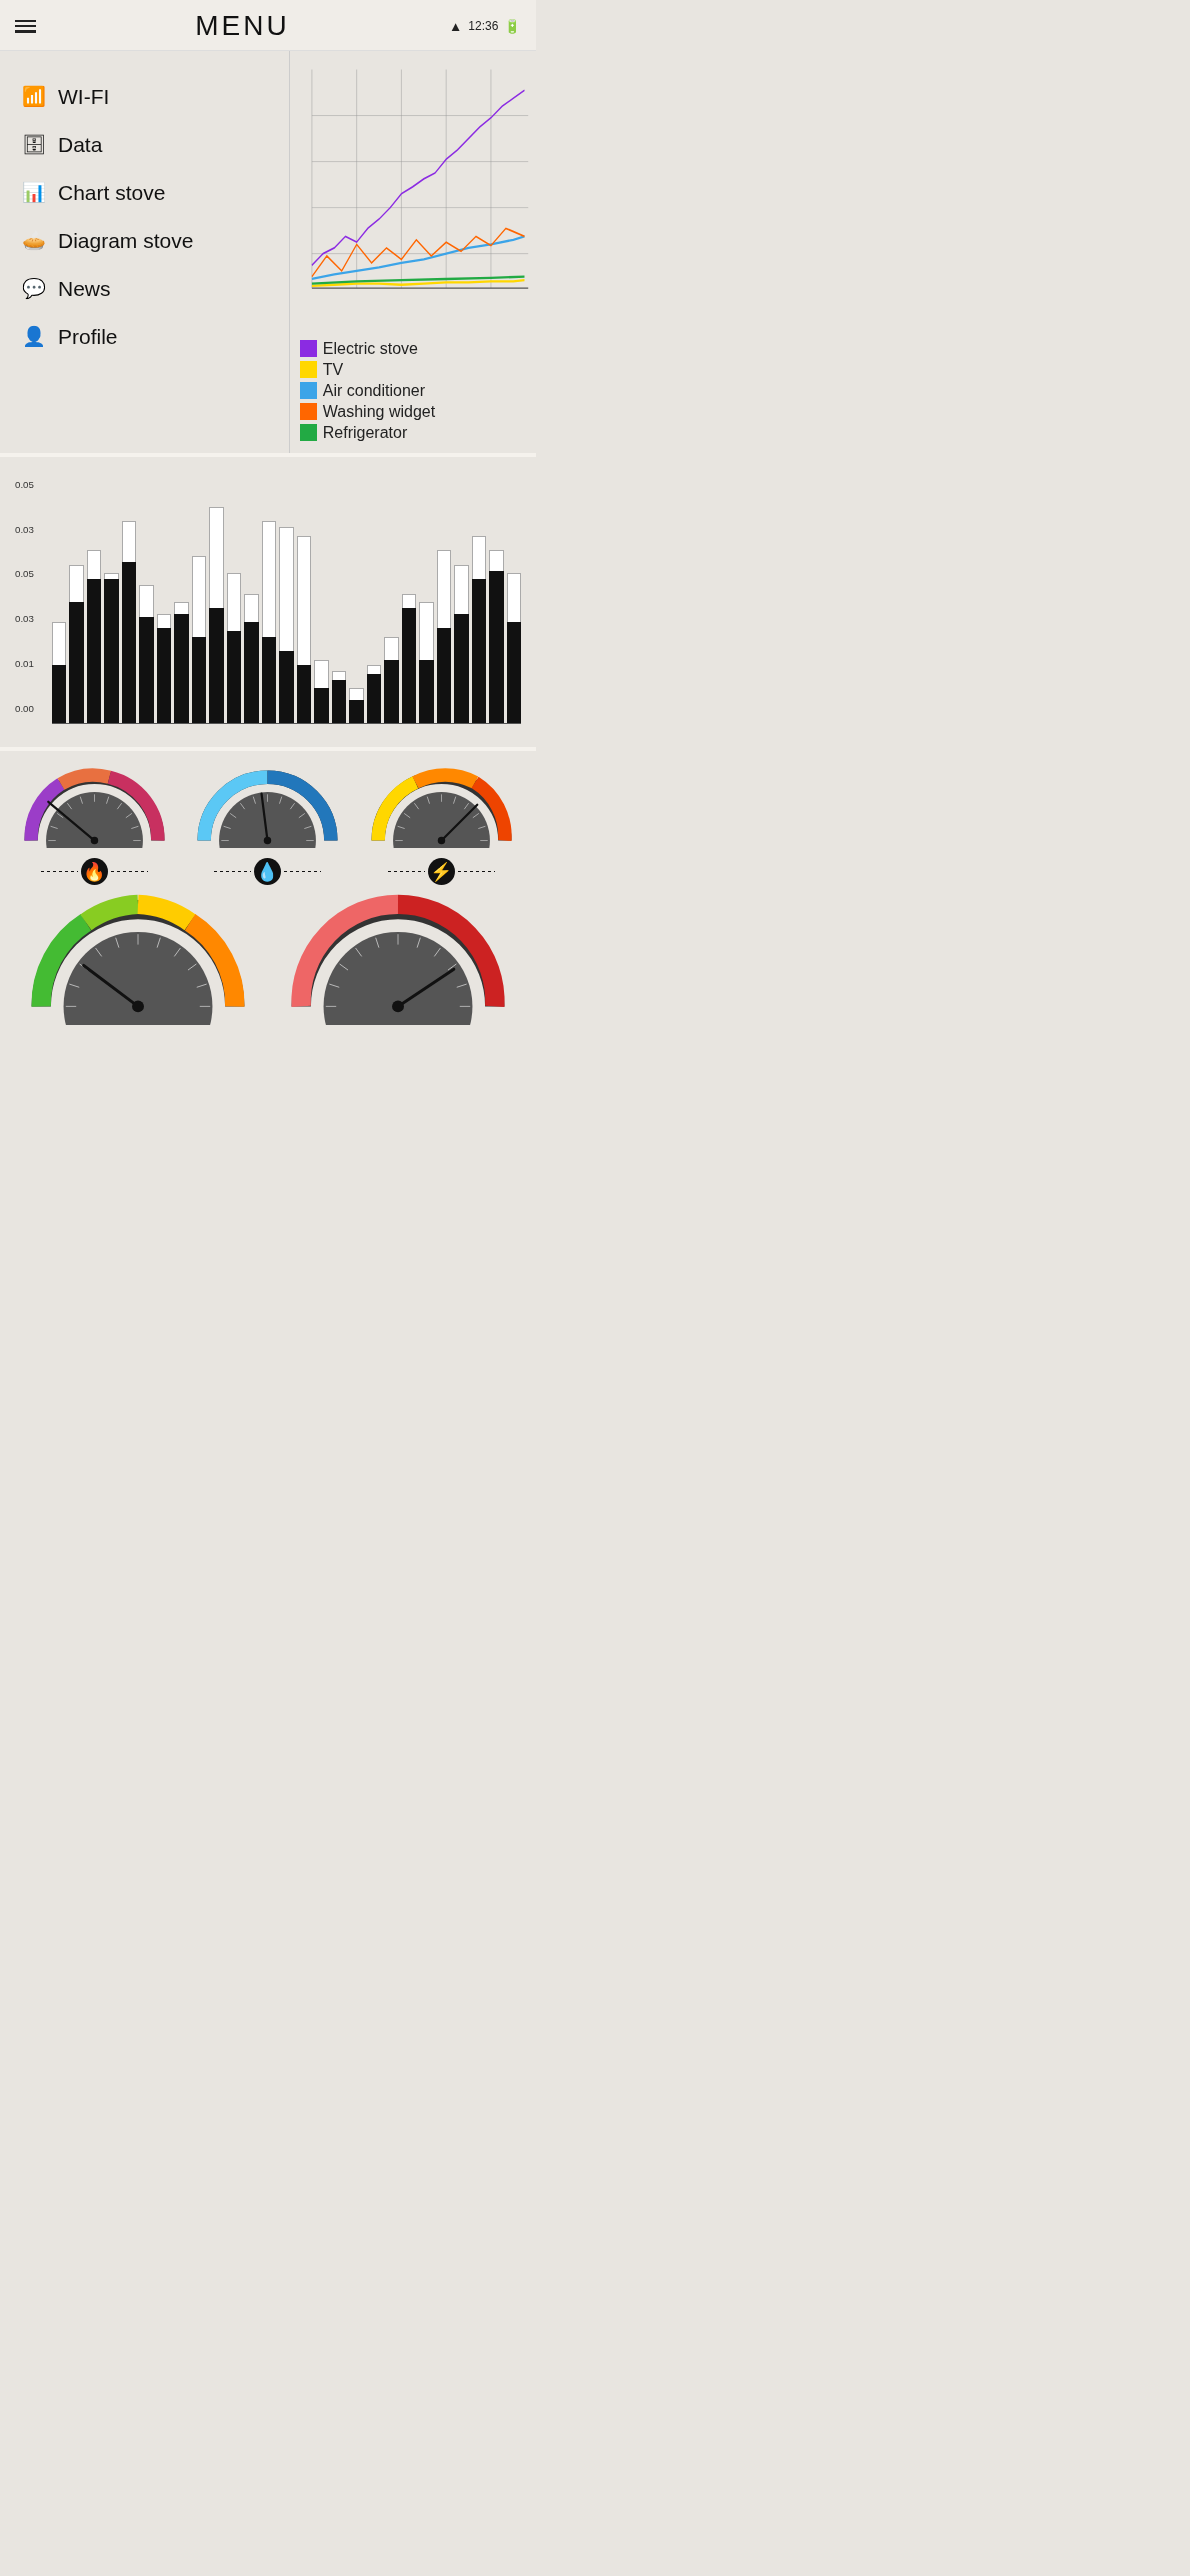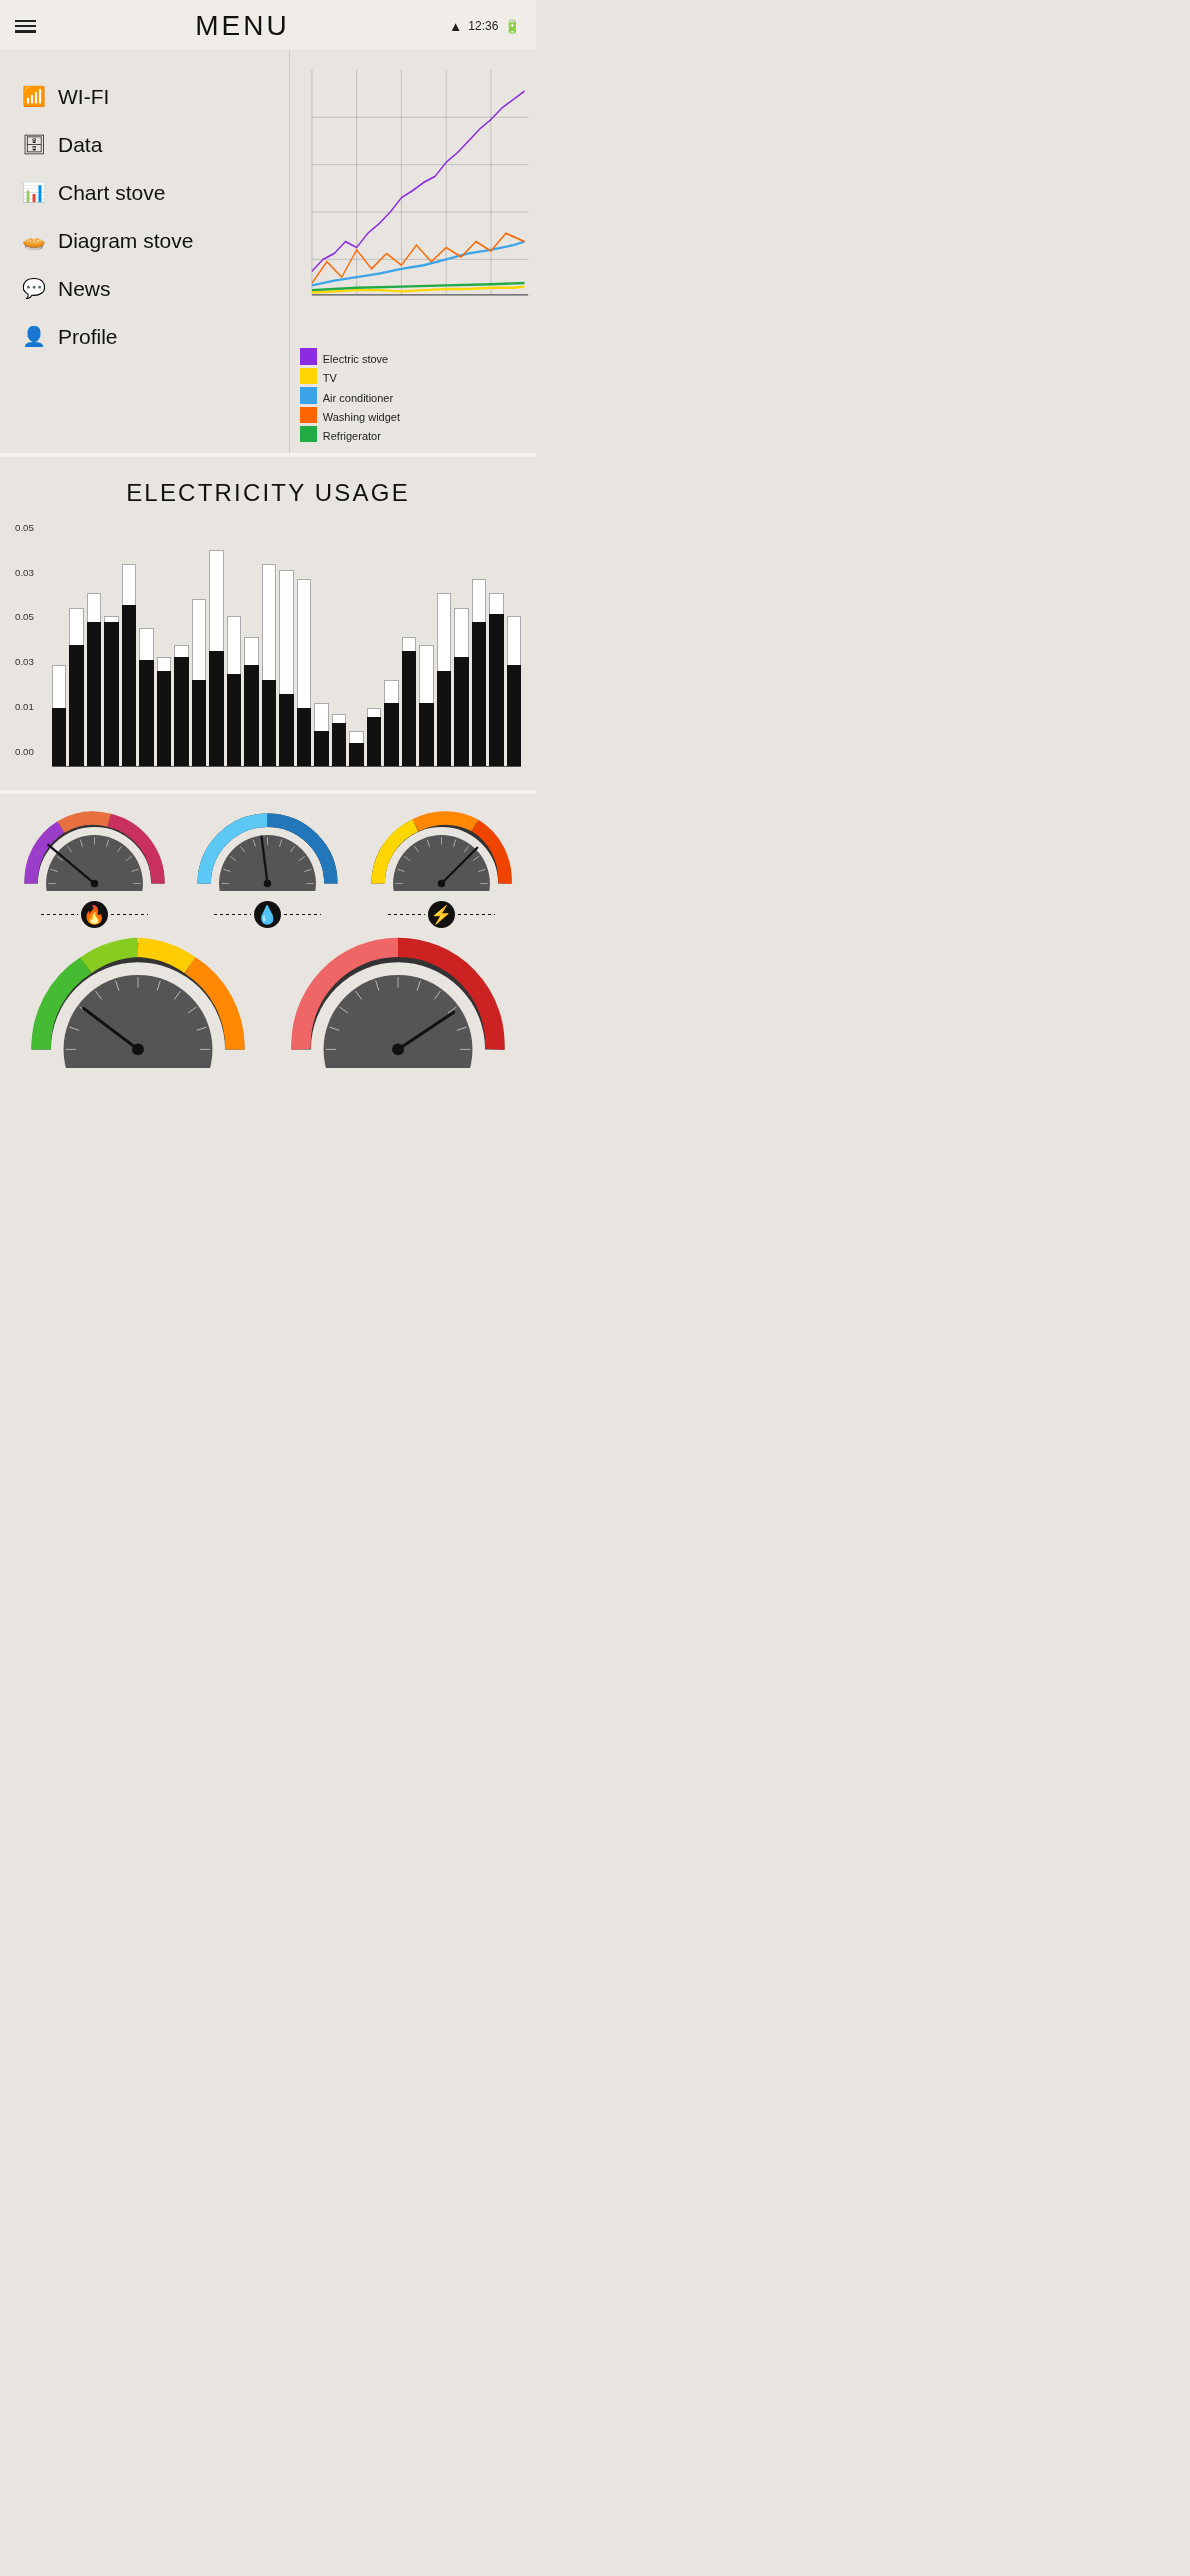--- a/index.html
+++ b/index.html
@@ -80,23 +80,23 @@
     }
     .line-chart-area svg {
       width: 100%;
       height: 100%;
     }
     .chart-legend {
       padding: 6px 0 0 3px;
     }
     .legend-item {
       display: flex;
-      align-items: flex-end;
+      align-items: flex-start;
       gap: 6px;
-      font-size: 11px;
+      font-size: 16px;
       color: #222;
       margin-bottom: 3px;
     }
     .legend-color {
       width: 16.4px;
       height: 16.4px;
       flex-shrink: 0;
     }
 
     
@@ -296,21 +296,20 @@
   </div>
         <div class="legend-item">
     <div class="legend-color" style="background:#22AA44"></div>
     <span>Refrigerator</span>
   </div>
       </div>
   </div>
 </div>
 
 <div class="electricity-section">
-  <div class="electricity-title">ELECTRICITY USAGE</div>
   <div class="bar-chart-container">
     <div class="bar-chart-y-labels">
 
     <div>0.00</div>
         <div>0.01</div>
         <div>0.03</div>
         <div>0.05</div>
         <div>0.03</div>
         <div>0.05</div>
       </div>

